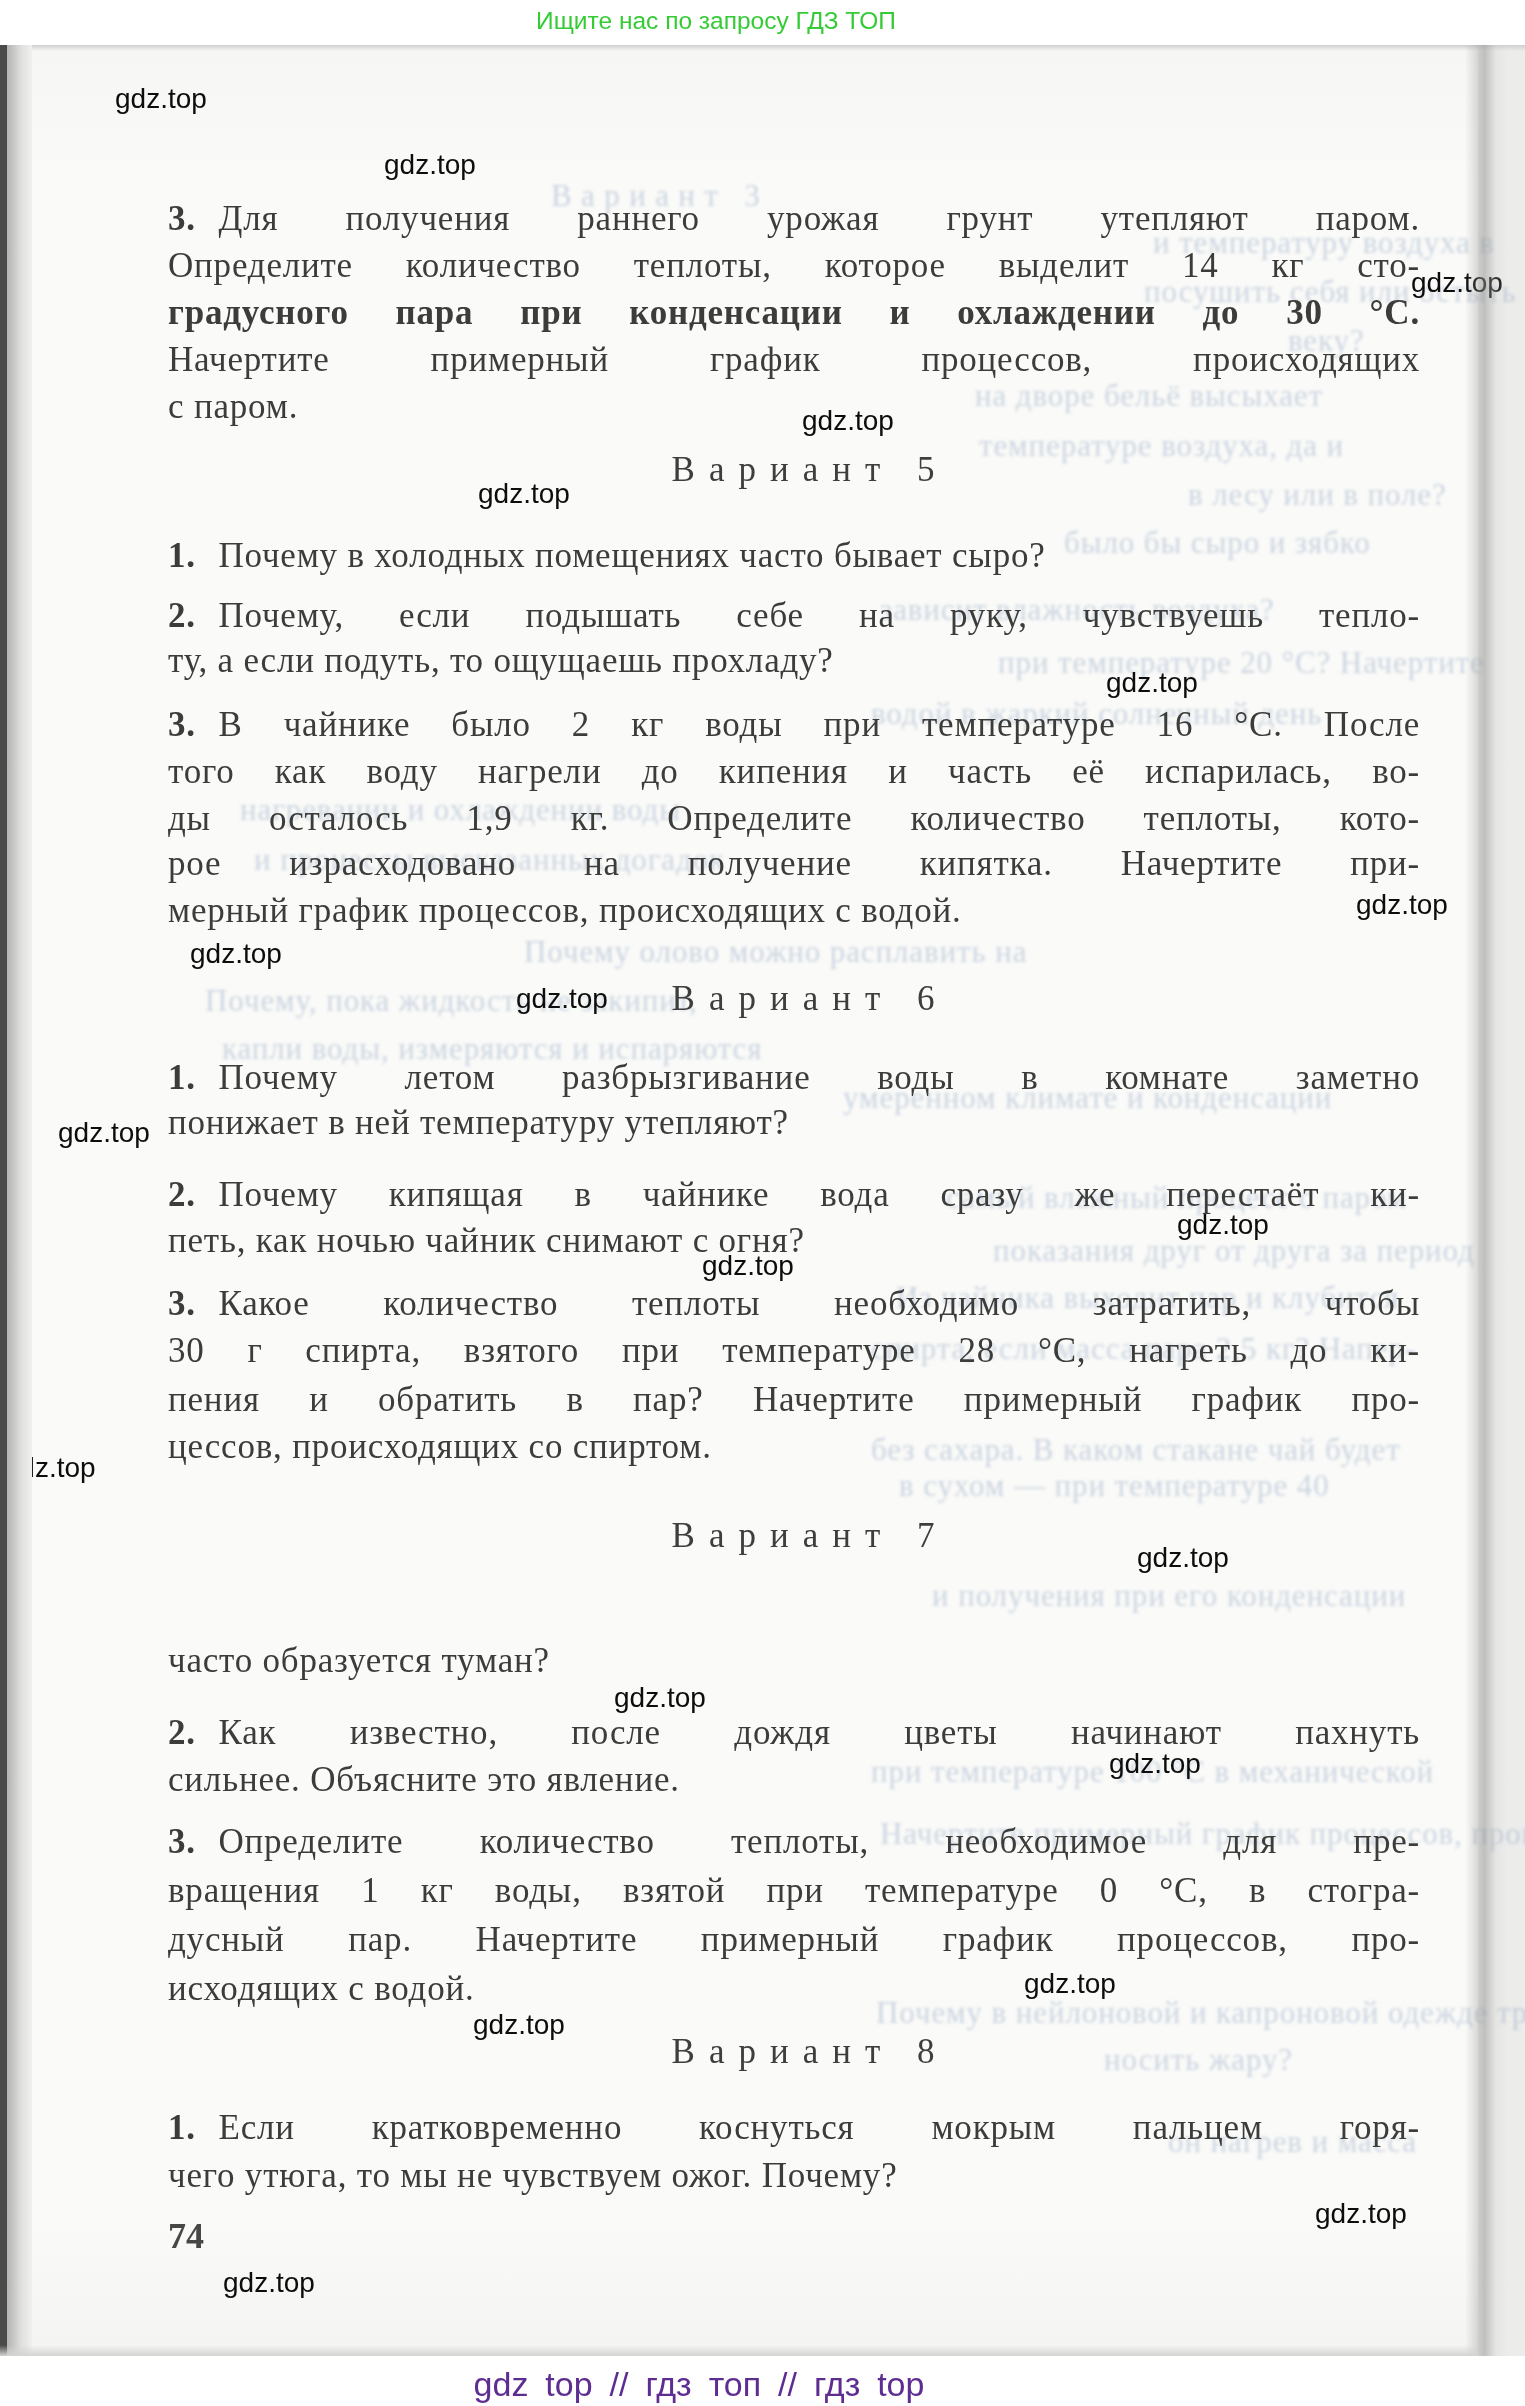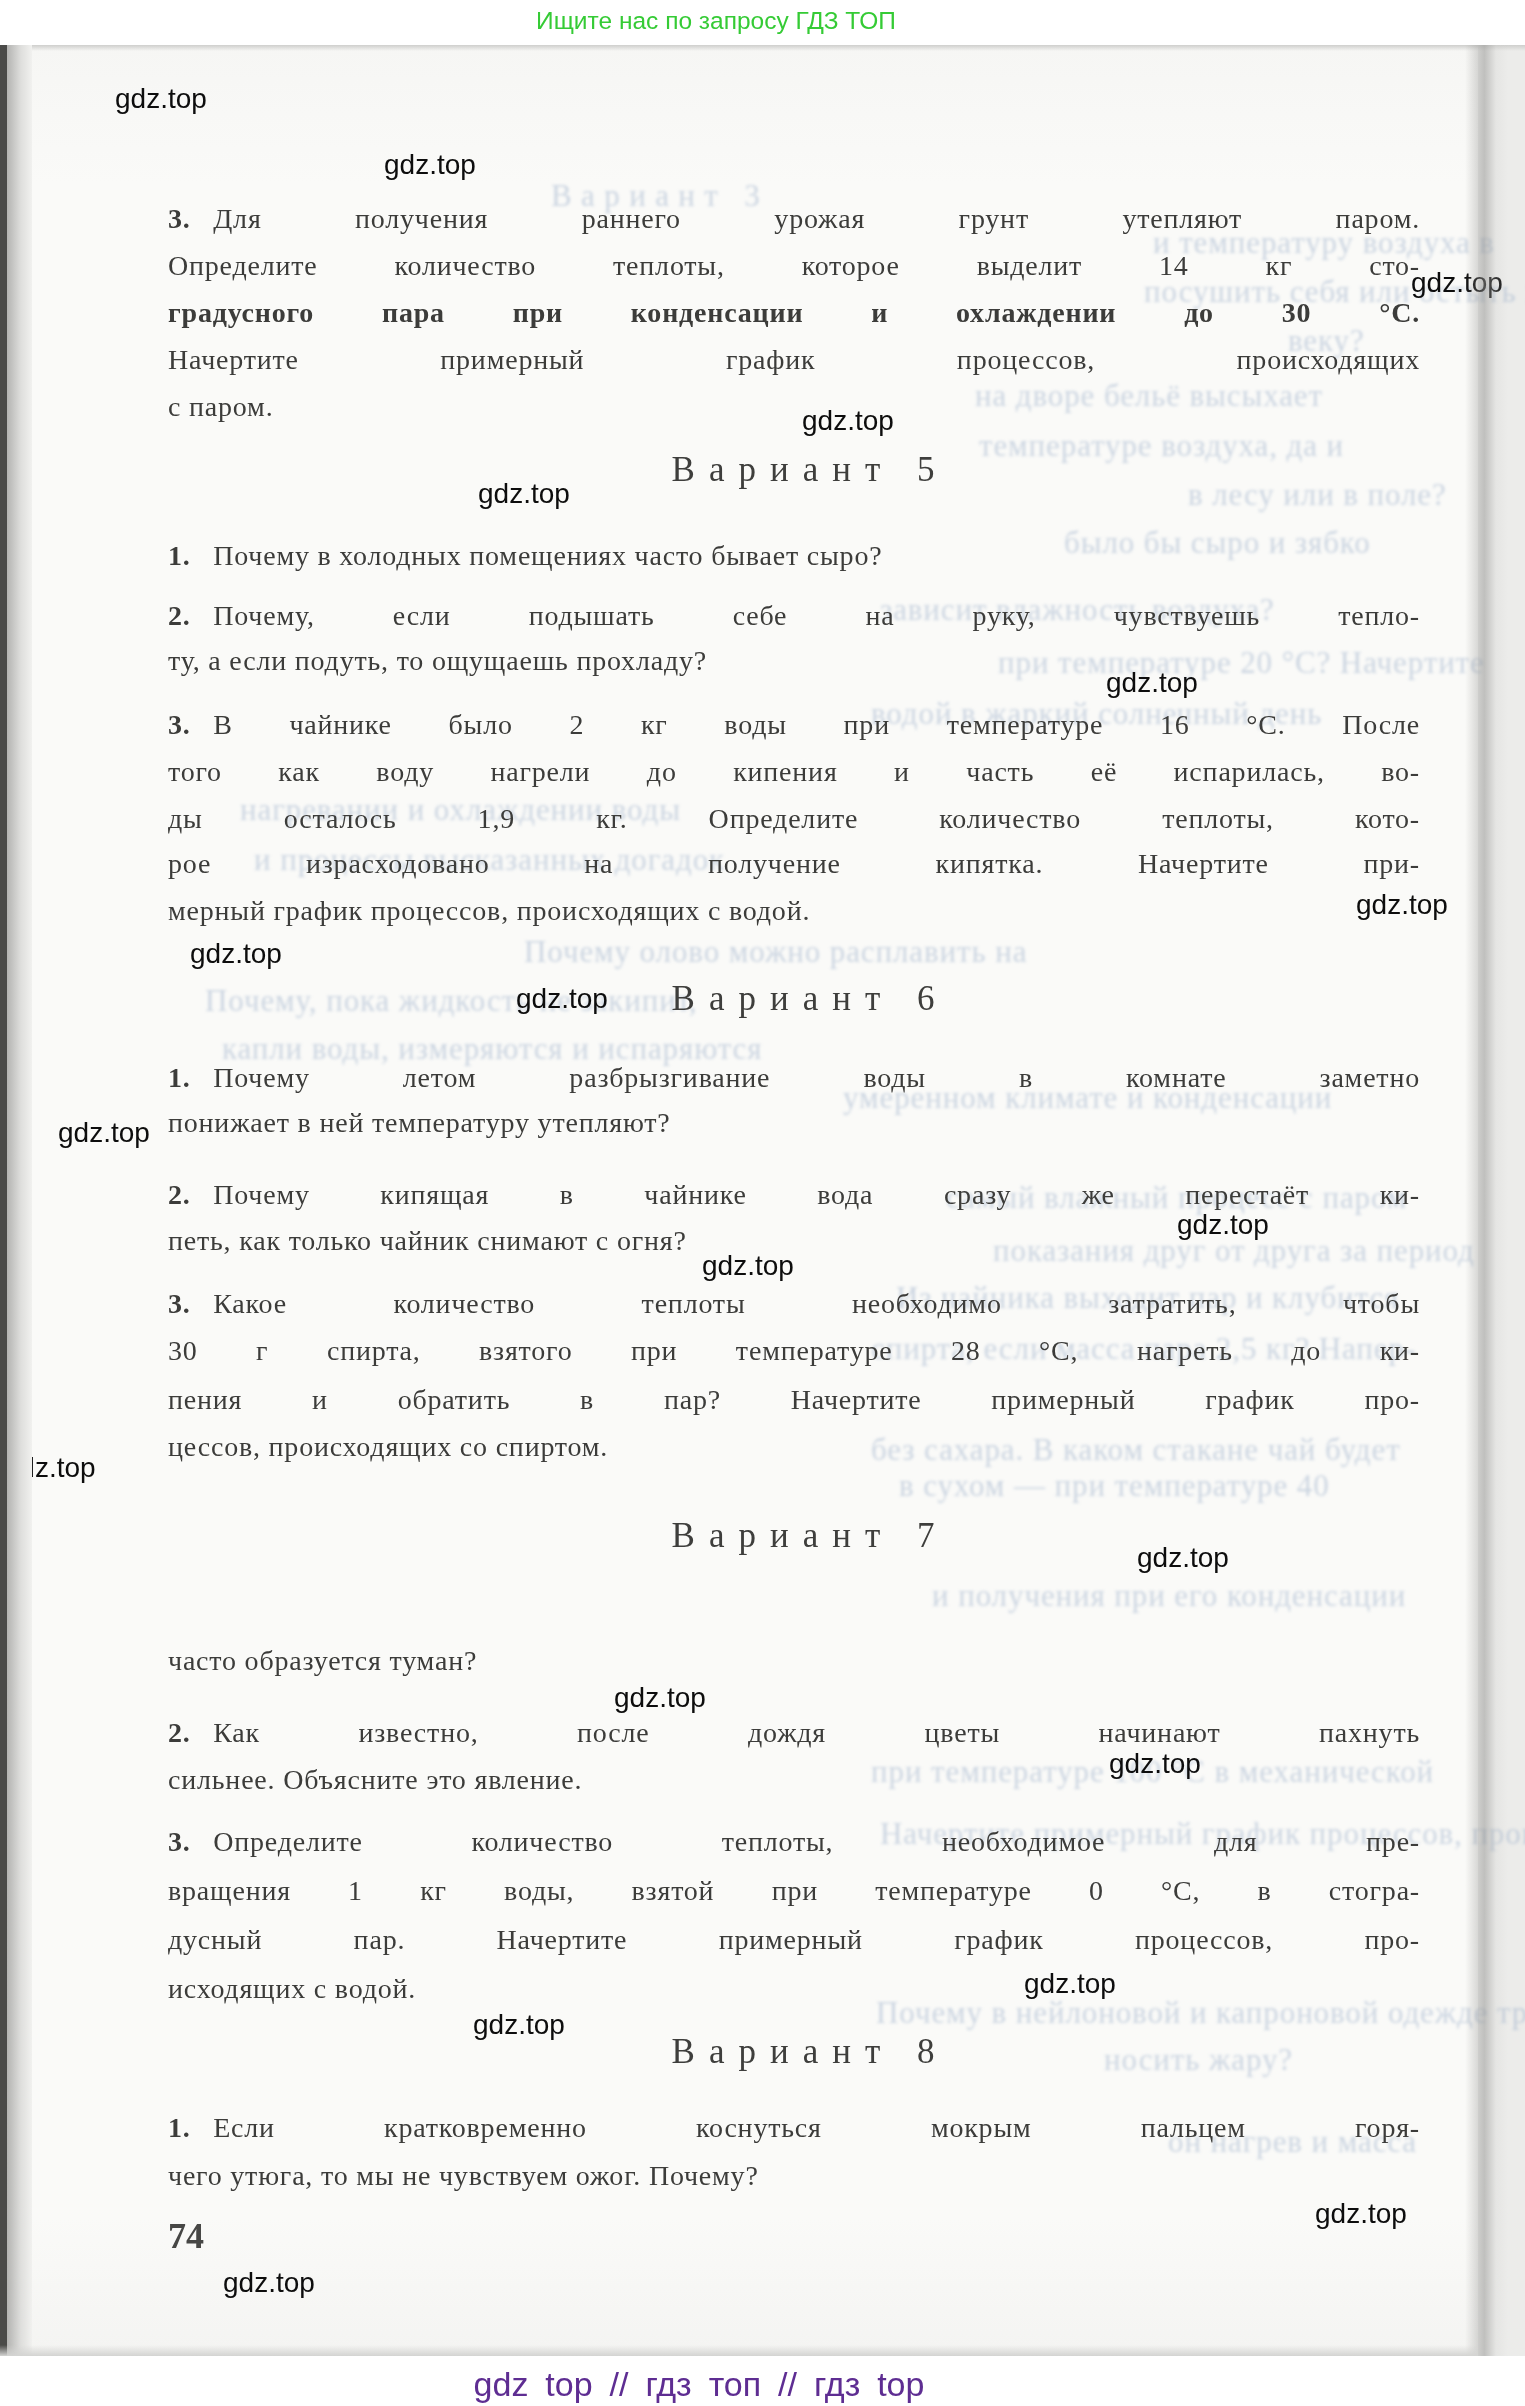--- a/index.html
+++ b/index.html
@@ -27,21 +27,21 @@
   .band-top{position:absolute;left:0;top:0;width:1525px;height:45px;background:#ffffff;}
   .band-bottom{position:absolute;left:0;top:2356px;width:1525px;height:51px;background:#ffffff;}
   .hdr-green{position:absolute;left:716px;top:5.6px;transform:translateX(-50%);
         font-family:"Liberation Sans","DejaVu Sans",sans-serif;font-size:24.5px;line-height:30px;
         color:#35cb35;white-space:nowrap;}
   .ftr-purple{position:absolute;left:699px;top:2369px;transform:translateX(-50%);
         font-family:"Liberation Sans","DejaVu Sans",sans-serif;font-size:34px;line-height:30px;
         color:#5e2d92;white-space:nowrap;word-spacing:7.5px;}
 
   
-  .line{position:absolute;left:168px;width:1252px;font-size:28px;line-height:45px;
+  .line{position:absolute;left:168px;width:1252px;font-size:35px;line-height:45px;
         letter-spacing:0.8px;color:#3c3c3a;white-space:nowrap;}
   .just{white-space:normal;text-align:justify;text-align-last:justify;text-justify:inter-word;}
   .ln-num{font-weight:bold;padding-right:22.6px;}
   .ln-num:empty{padding-right:0;}
   .vh{position:absolute;left:184px;width:1252px;text-align:center;font-size:35px;line-height:43px;
         letter-spacing:14px;color:#3e3e3c;}
   .pagenum{position:absolute;left:168px;top:2215px;font-size:36px;font-weight:bold;color:#474745;}
 
   
   .wm{position:absolute;font-family:"Liberation Sans","DejaVu Sans",sans-serif;
@@ -106,21 +106,21 @@
   <div class="line just" style="top:749px;"><b class="ln-num"></b><span>того как воду нагрели до кипения и часть её испарилась, во-</span></div>
   <div class="line just" style="top:796px;"><b class="ln-num"></b><span>ды осталось 1,9 кг. Определите количество теплоты, кото-</span></div>
   <div class="line just" style="top:841px;"><b class="ln-num"></b><span>рое израсходовано на получение кипятка. Начертите при-</span></div>
   <div class="line" style="top:888px;"><b class="ln-num"></b><span>мерный график процессов, происходящих с водой.</span></div>
 
   <div class="vh" style="top:977px;">Вариант 6</div>
 
   <div class="line just" style="top:1055px;"><b class="ln-num">1.</b><span>Почему летом разбрызгивание воды в комнате заметно</span></div>
   <div class="line" style="top:1100px;"><b class="ln-num"></b><span>понижает в ней температуру утепляют?</span></div>
   <div class="line just" style="top:1172px;"><b class="ln-num">2.</b><span>Почему кипящая в чайнике вода сразу же перестаёт ки-</span></div>
-  <div class="line" style="top:1218px;"><b class="ln-num"></b><span>петь, как только чайник снимают с огня?</span></div>
+  <div class="line" style="top:1218px;"><b class="ln-num"></b><span>петь, как ночью чайник снимают с огня?</span></div>
   <div class="line just" style="top:1281px;"><b class="ln-num">3.</b><span>Какое количество теплоты необходимо затратить, чтобы</span></div>
   <div class="line just" style="top:1328px;"><b class="ln-num"></b><span>30 г спирта, взятого при температуре 28 °С, нагреть до ки-</span></div>
   <div class="line" style="top:1424px;"><b class="ln-num"></b><span>цессов, происходящих со спиртом.</span></div>
   <div class="line just" style="top:1377px;"><b class="ln-num"></b><span>пения и обратить в пар? Начертите примерный график про-</span></div>
 
   <div class="vh" style="top:1514px;">Вариант 7</div>
 
   <div class="line" style="top:1638px;"><b class="ln-num"></b><span>часто образуется туман?</span></div>
   <div class="line just" style="top:1710px;"><b class="ln-num">2.</b><span>Как известно, после дождя цветы начинают пахнуть</span></div>
   <div class="line" style="top:1757px;"><b class="ln-num"></b><span>сильнее. Объясните это явление.</span></div>

